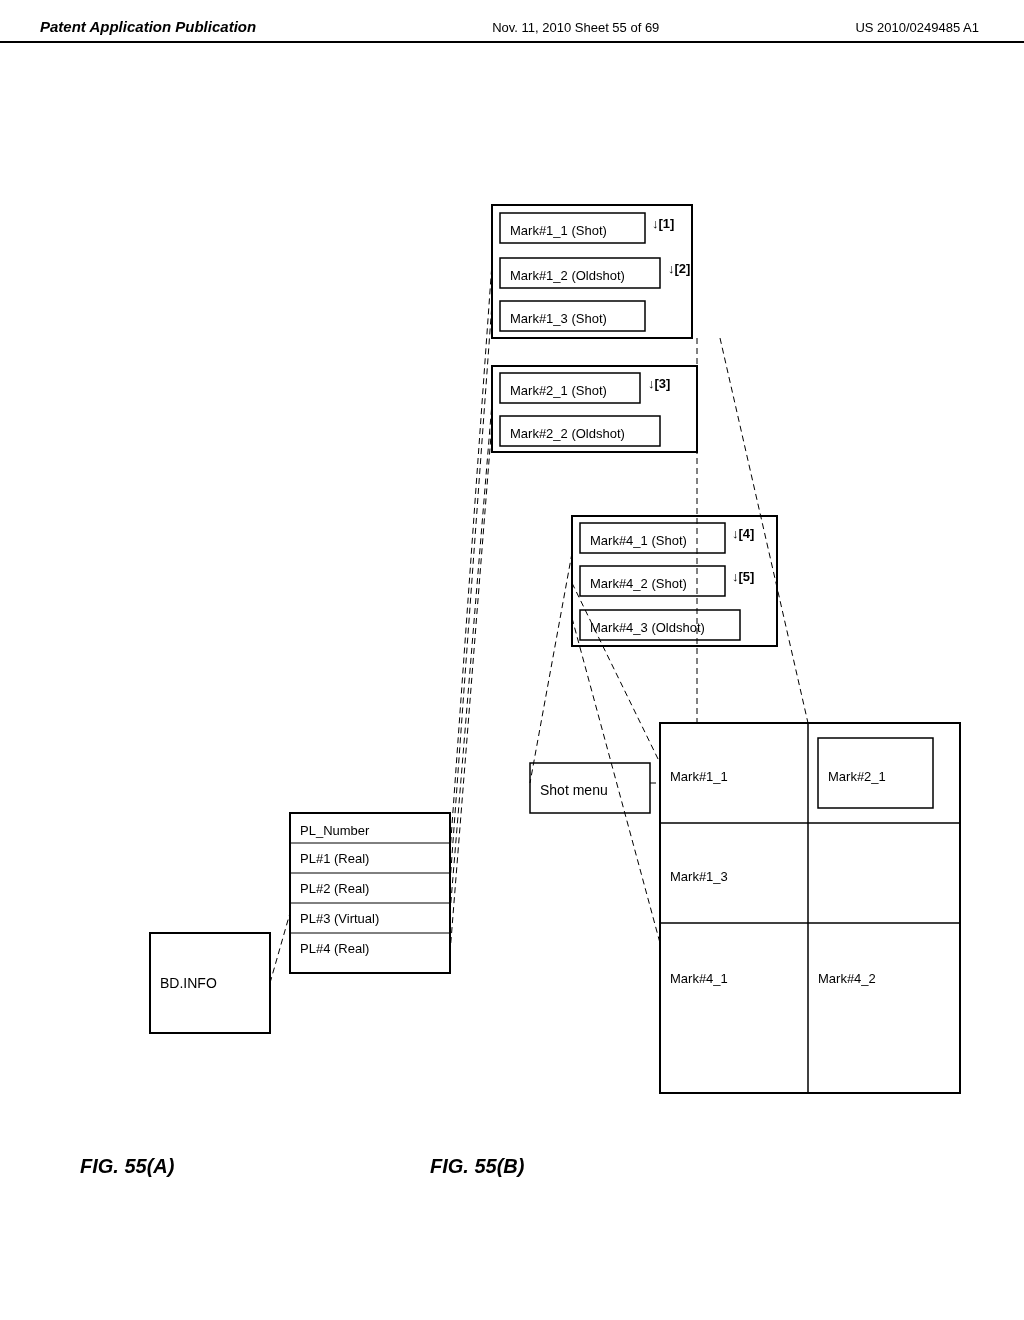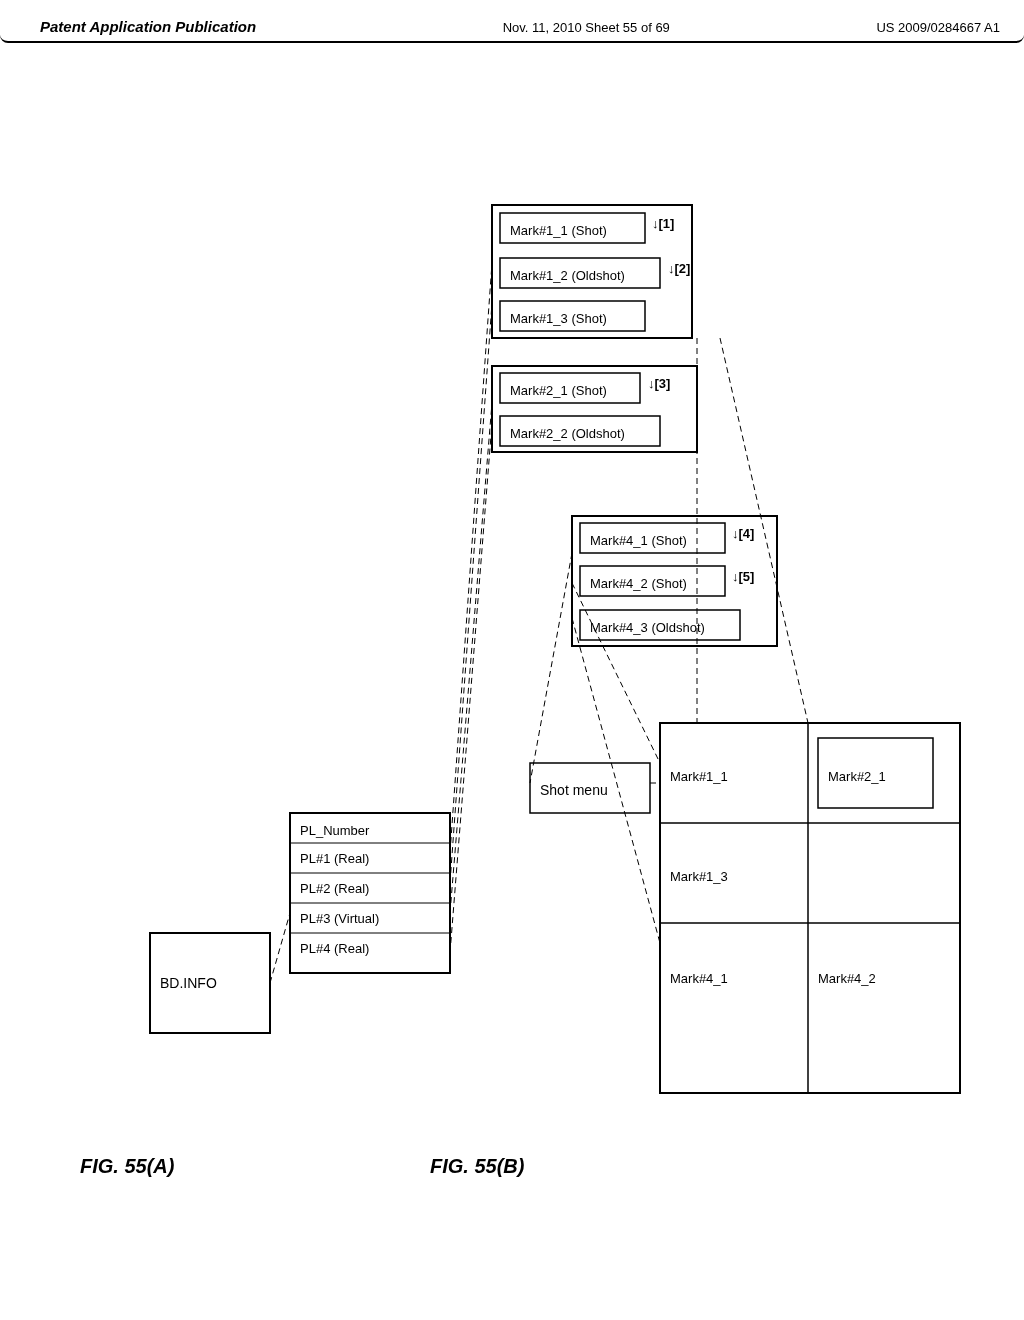--- a/index.html
+++ b/index.html
@@ -9,24 +9,23 @@
       background: #fff;
       font-family: Arial, Helvetica, sans-serif;
       overflow: hidden;
       position: relative;
     }
 
     .header {
       display: flex;
       justify-content: space-between;
       align-items: baseline;
-      padding: 18px 24px 0 40px;
+      padding: 18px 45px 0 40px;
       border-bottom: 2px solid #000;
       padding-bottom: 6px;
-      border-radius: 8px;
     }
 
     .header-left {
       font-weight: bold;
       font-size: 15px;
       font-style: italic;
     }
 
     .header-center {
       font-size: 13px;
@@ -50,21 +49,21 @@
       width: 100%;
       height: 100%;
     }
   </style>
 </head>
 <body>
 
 <div class="header">
   <span class="header-left">Patent Application Publication</span>
   <span class="header-center">Nov. 11, 2010   Sheet 55 of 69</span>
-  <span class="header-right">US 2009/0284667 A1</span>
+  <span class="header-right">US 2010/0249485 A1</span>
 </div>
 
 <div class="main-content">
   <svg class="diagram" viewBox="0 0 1024 1260">
 
     <text x="80" y="1130" font-size="20" font-style="italic" font-weight="bold" fill="#000">FIG. 55(A)</text>
 
     <rect x="150" y="890" width="120" height="100" fill="none" stroke="#000" stroke-width="2"></rect>
     <text x="160" y="945" font-size="14" fill="#000">BD.INFO</text>
 

